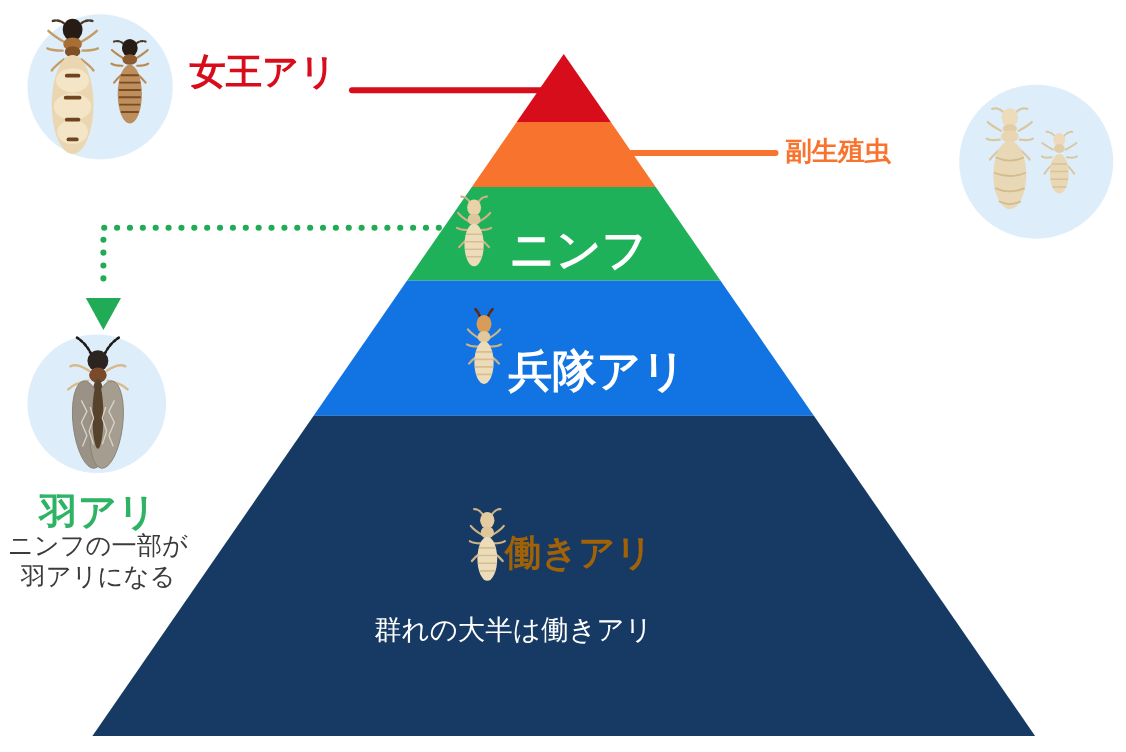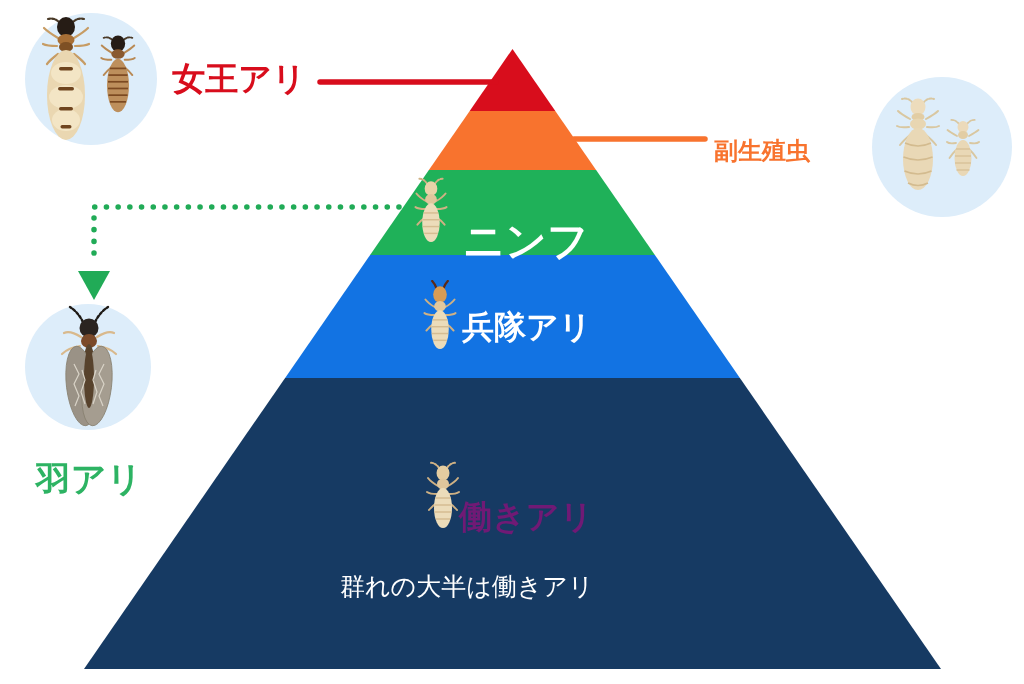--- a/index.html
+++ b/index.html
@@ -3,27 +3,27 @@
 <meta charset="utf-8">
 <style>
   html,body{margin:0;padding:0;background:#fff;}
   .stage{
     position:relative;width:1024px;height:684px;background:#ffffff;overflow:hidden;
     font-family:"Liberation Sans","DejaVu Sans",sans-serif;
   }
   .scene{position:absolute;left:0;top:0;z-index:1;}
   .icon{position:absolute;z-index:2;}
   .icon svg{display:block;width:100%;height:100%;}
-  .lbl{position:absolute;z-index:3;font-weight:bold;white-space:nowrap;margin-top:14px;}
+  .lbl{position:absolute;z-index:3;font-weight:bold;white-space:nowrap;}
   .lbl-queen{left:155px;top:46px;width:168px;text-align:center;
     font-size:33px;line-height:38px;color:#d80d1c;}
   .lbl-secondary{left:714px;top:121px;font-size:24px;color:#f8732e;}
   .lbl-nymph{left:463px;top:200px;font-size:41px;color:#ffffff;}
-  .lbl-soldier{left:462px;top:292px;font-size:32px;color:#ffffff;}
-  .lbl-worker{left:459px;top:481px;font-size:33px;color:#701a75;}
+  .lbl-soldier{left:462px;top:310px;font-size:40px;color:#ffffff;}
+  .lbl-worker{left:459px;top:481px;font-size:33px;color:#a16207;}
   .lbl-worker-note{left:340px;top:556px;width:345px;text-align:left;
     font-size:25px;font-weight:500;color:#ffffff;}
   .lbl-winged{left:18px;top:442px;width:142px;text-align:center;
     font-size:35px;color:#2db363;font-family:Liberation Mono, monospace;}
   .lbl-winged-note{left:0px;top:482px;width:178px;text-align:center;
     font-size:23px;line-height:28px;font-weight:500;color:#3b3b3b;}
 </style>
 </head>
 <body>
 
@@ -267,14 +267,18 @@
   <div class="lbl lbl-nymph">ニンフ</div>
 
   <div class="lbl lbl-soldier">兵隊アリ</div>
 
   <div class="lbl lbl-worker">働きアリ</div>
 
   <div class="lbl lbl-worker-note">群れの大半は働きアリ</div>
 
   <div class="lbl lbl-winged">羽アリ</div>
 
+  <div class="lbl lbl-winged-note">
+    <span style="display:block">ニンフの一部が</span>
+    <span style="display:block">羽アリになる</span>
+  </div>
 
 </div>
 
 </body></html>

